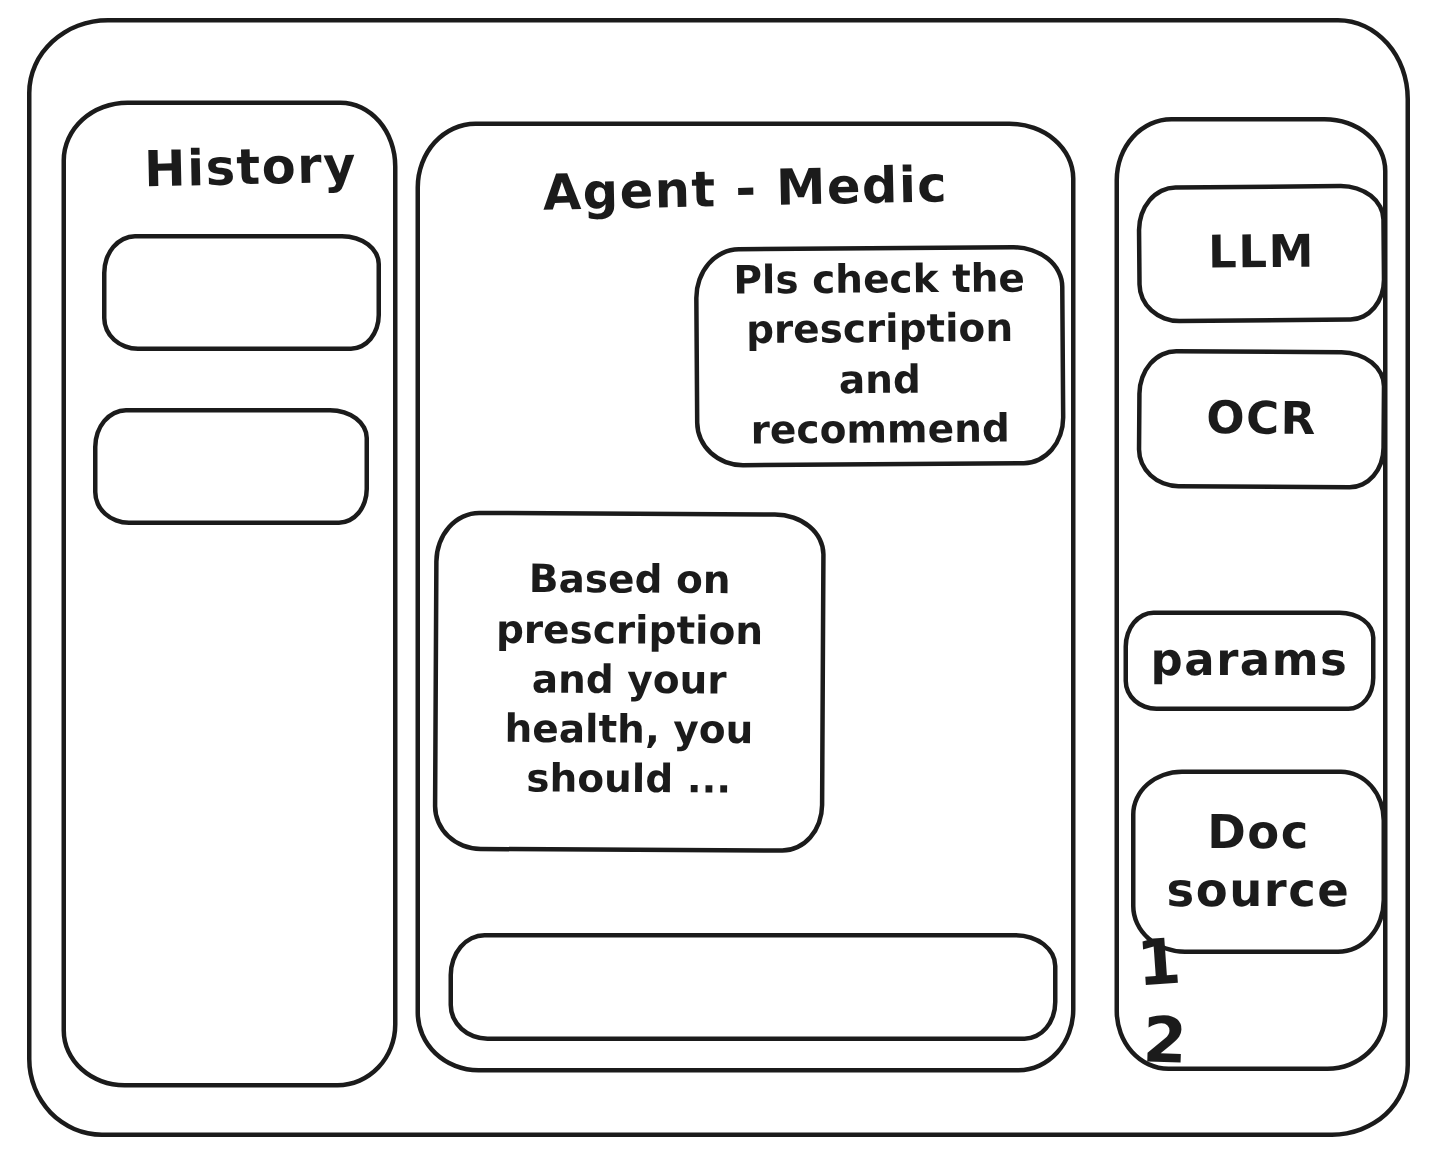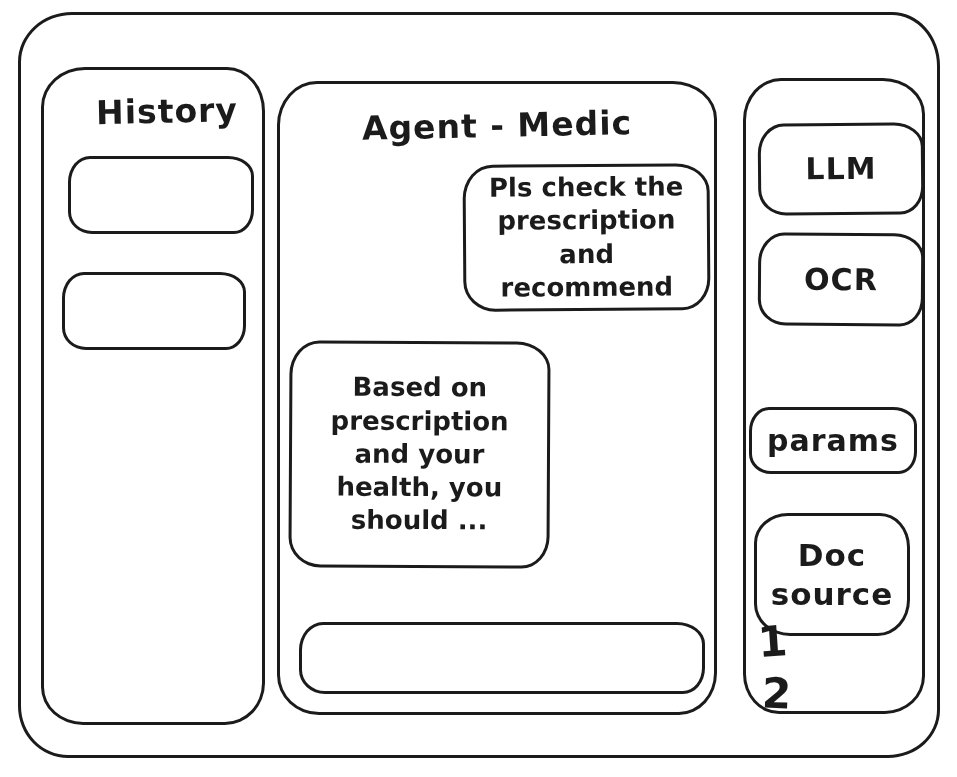--- a/index.html
+++ b/index.html
@@ -102,21 +102,21 @@
     align-items: center;
     justify-content: center;
     text-align: center;
     line-height: 1.25;
     cursor: pointer;
     padding: 4px 8px;
   }
   .btn-llm    { left: 12px; top: 42px;  width: 166px; height: 92px;  transform: rotate(-0.5deg); }
   .btn-ocr    { left: 12px; top: 152px; width: 166px; height: 93px;  transform: rotate(0.4deg); }
   .btn-params { left: 3px;  top: 326px; width: 168px; height: 67px;  border-radius: 20px 24px 18px 22px / 24px 18px 22px 20px; }
-  .btn-doc    { left: 8px;  top: 432px; width: 156px; height: 123px; font-size: 31px; border-radius: 34px 30px 32px 36px / 30px 34px 36px 32px; }
+  .btn-doc    { left: 8px;  top: 432px; width: 170px; height: 123px; font-size: 31px; border-radius: 34px 30px 32px 36px / 30px 34px 36px 32px; }
 
   .annot {
     position: absolute;
     font-size: 42px;
     font-weight: bold;
     line-height: 1;
   }
   .annot-1 { left: 12px; top: 540px; transform: rotate(-4deg); }
   .annot-2 { left: 16px; top: 592px; transform: rotate(2deg); }
 </style>

